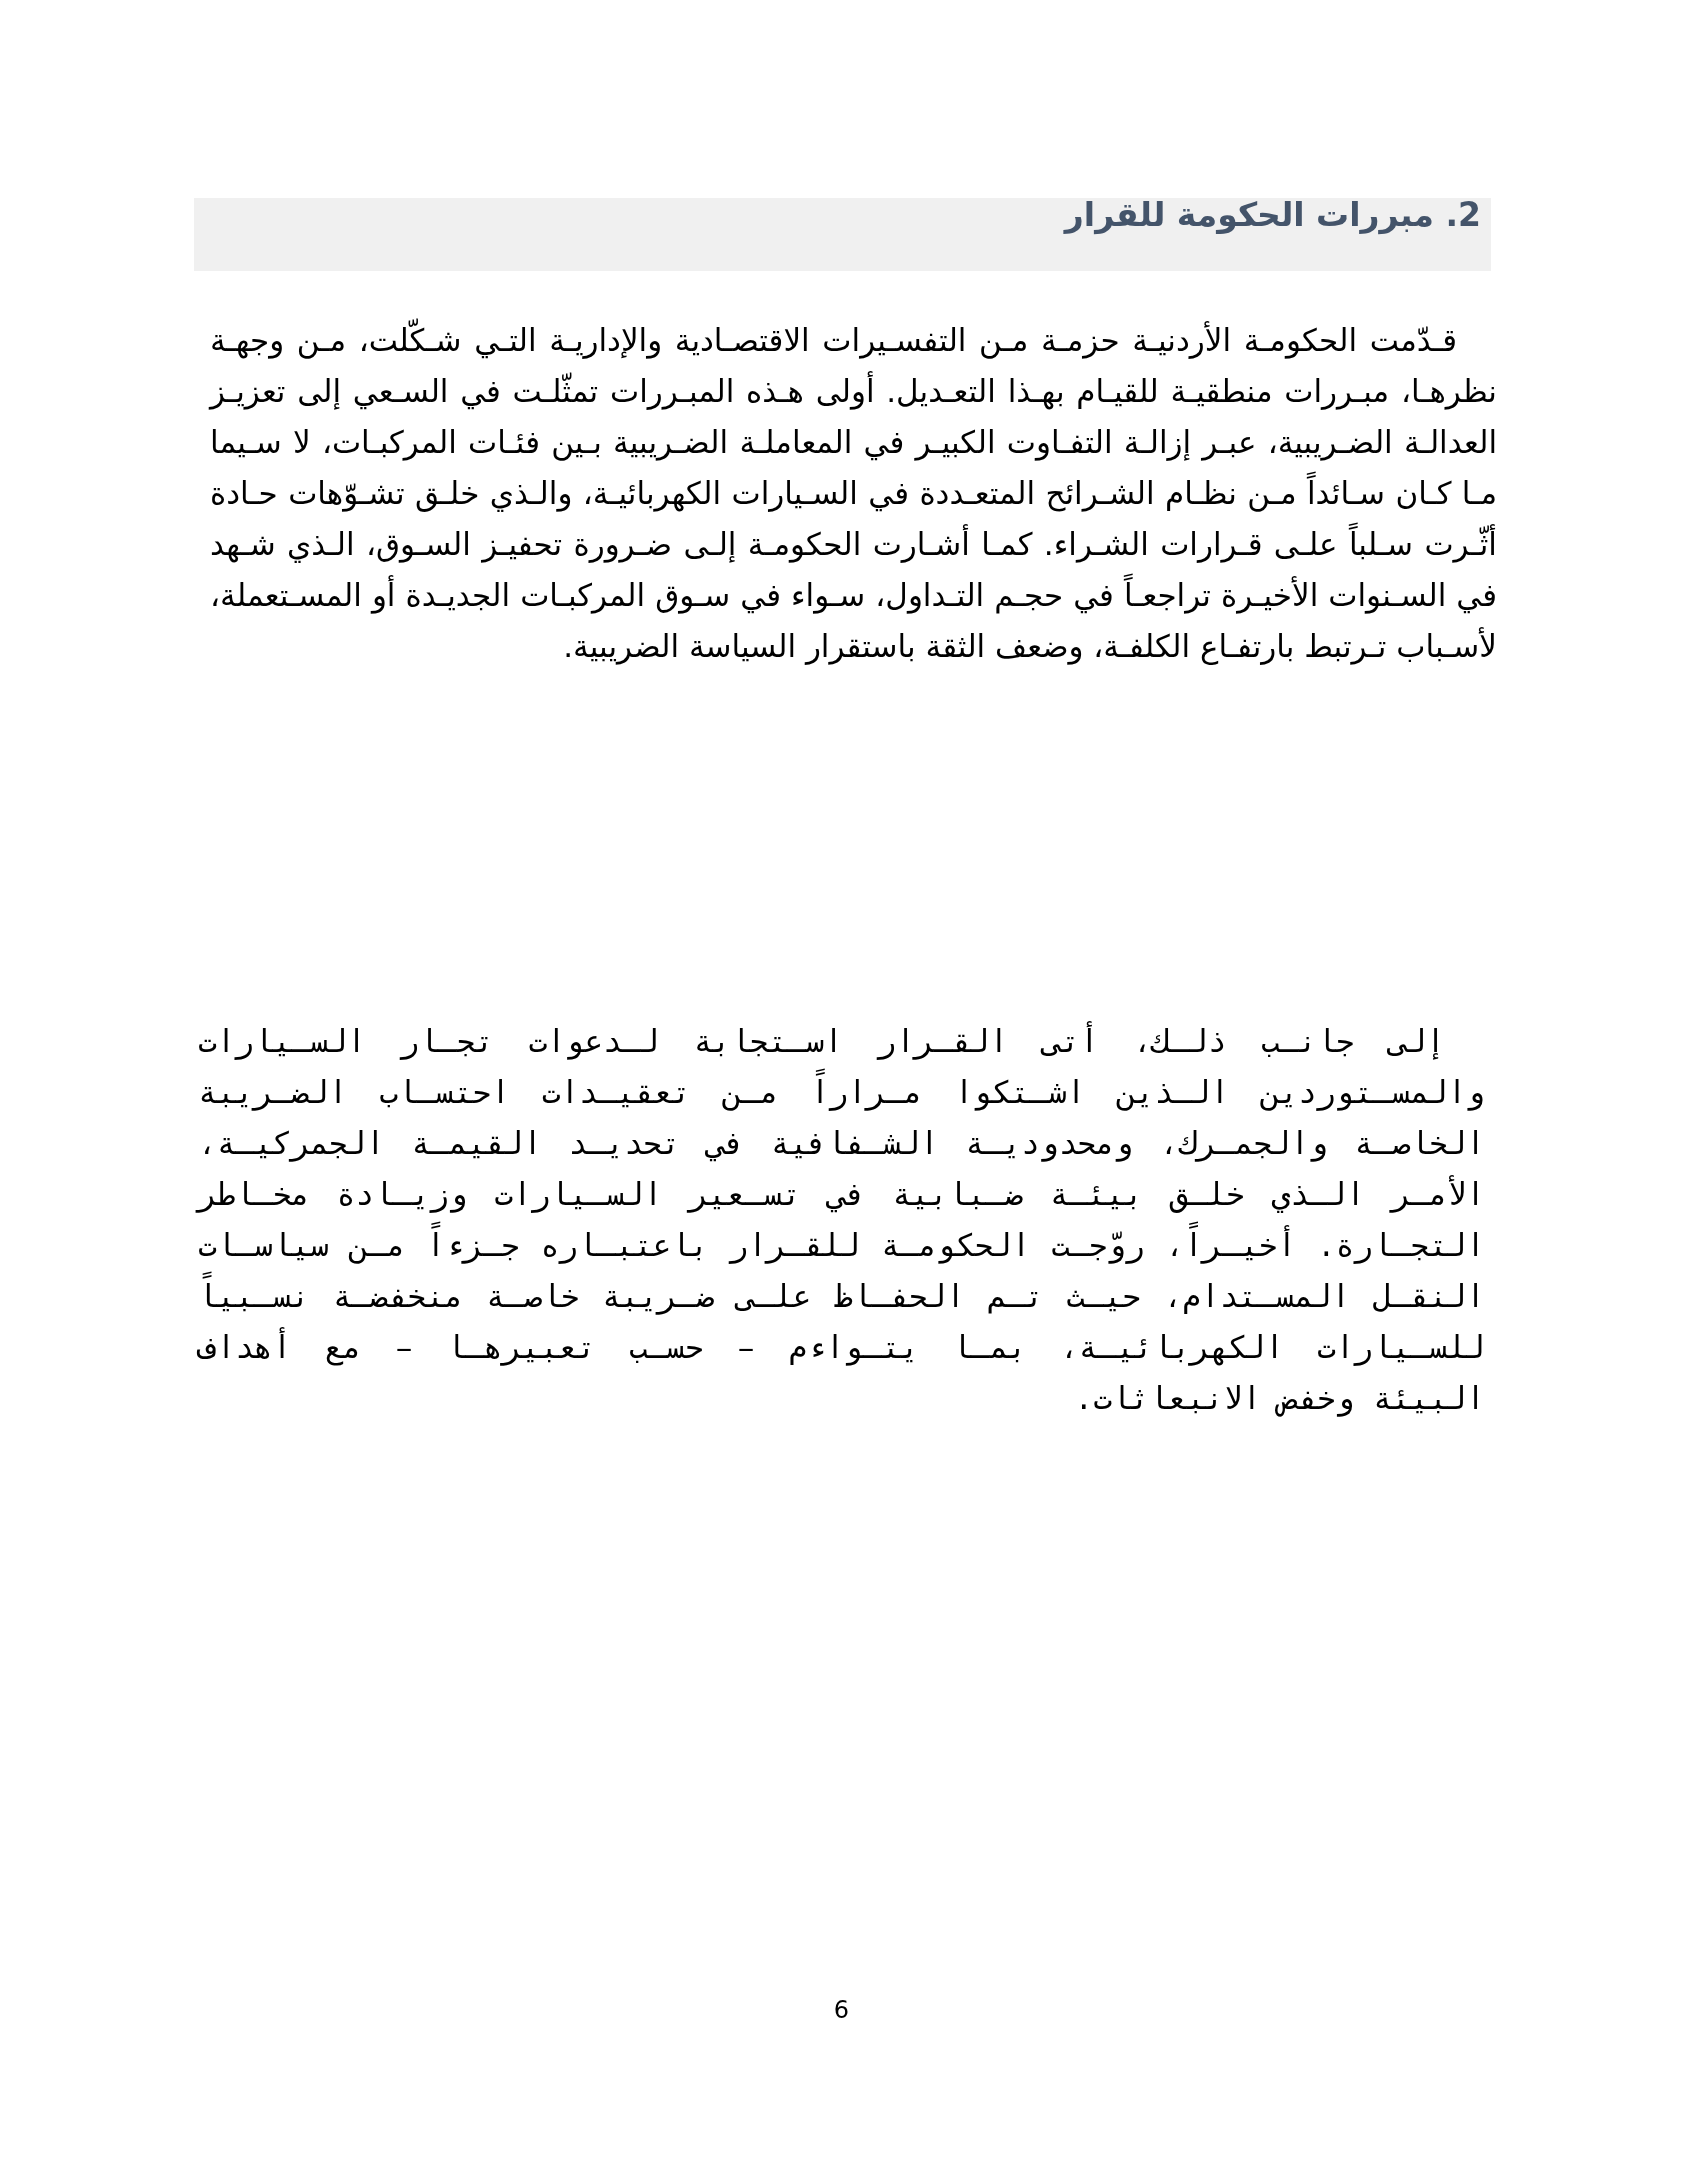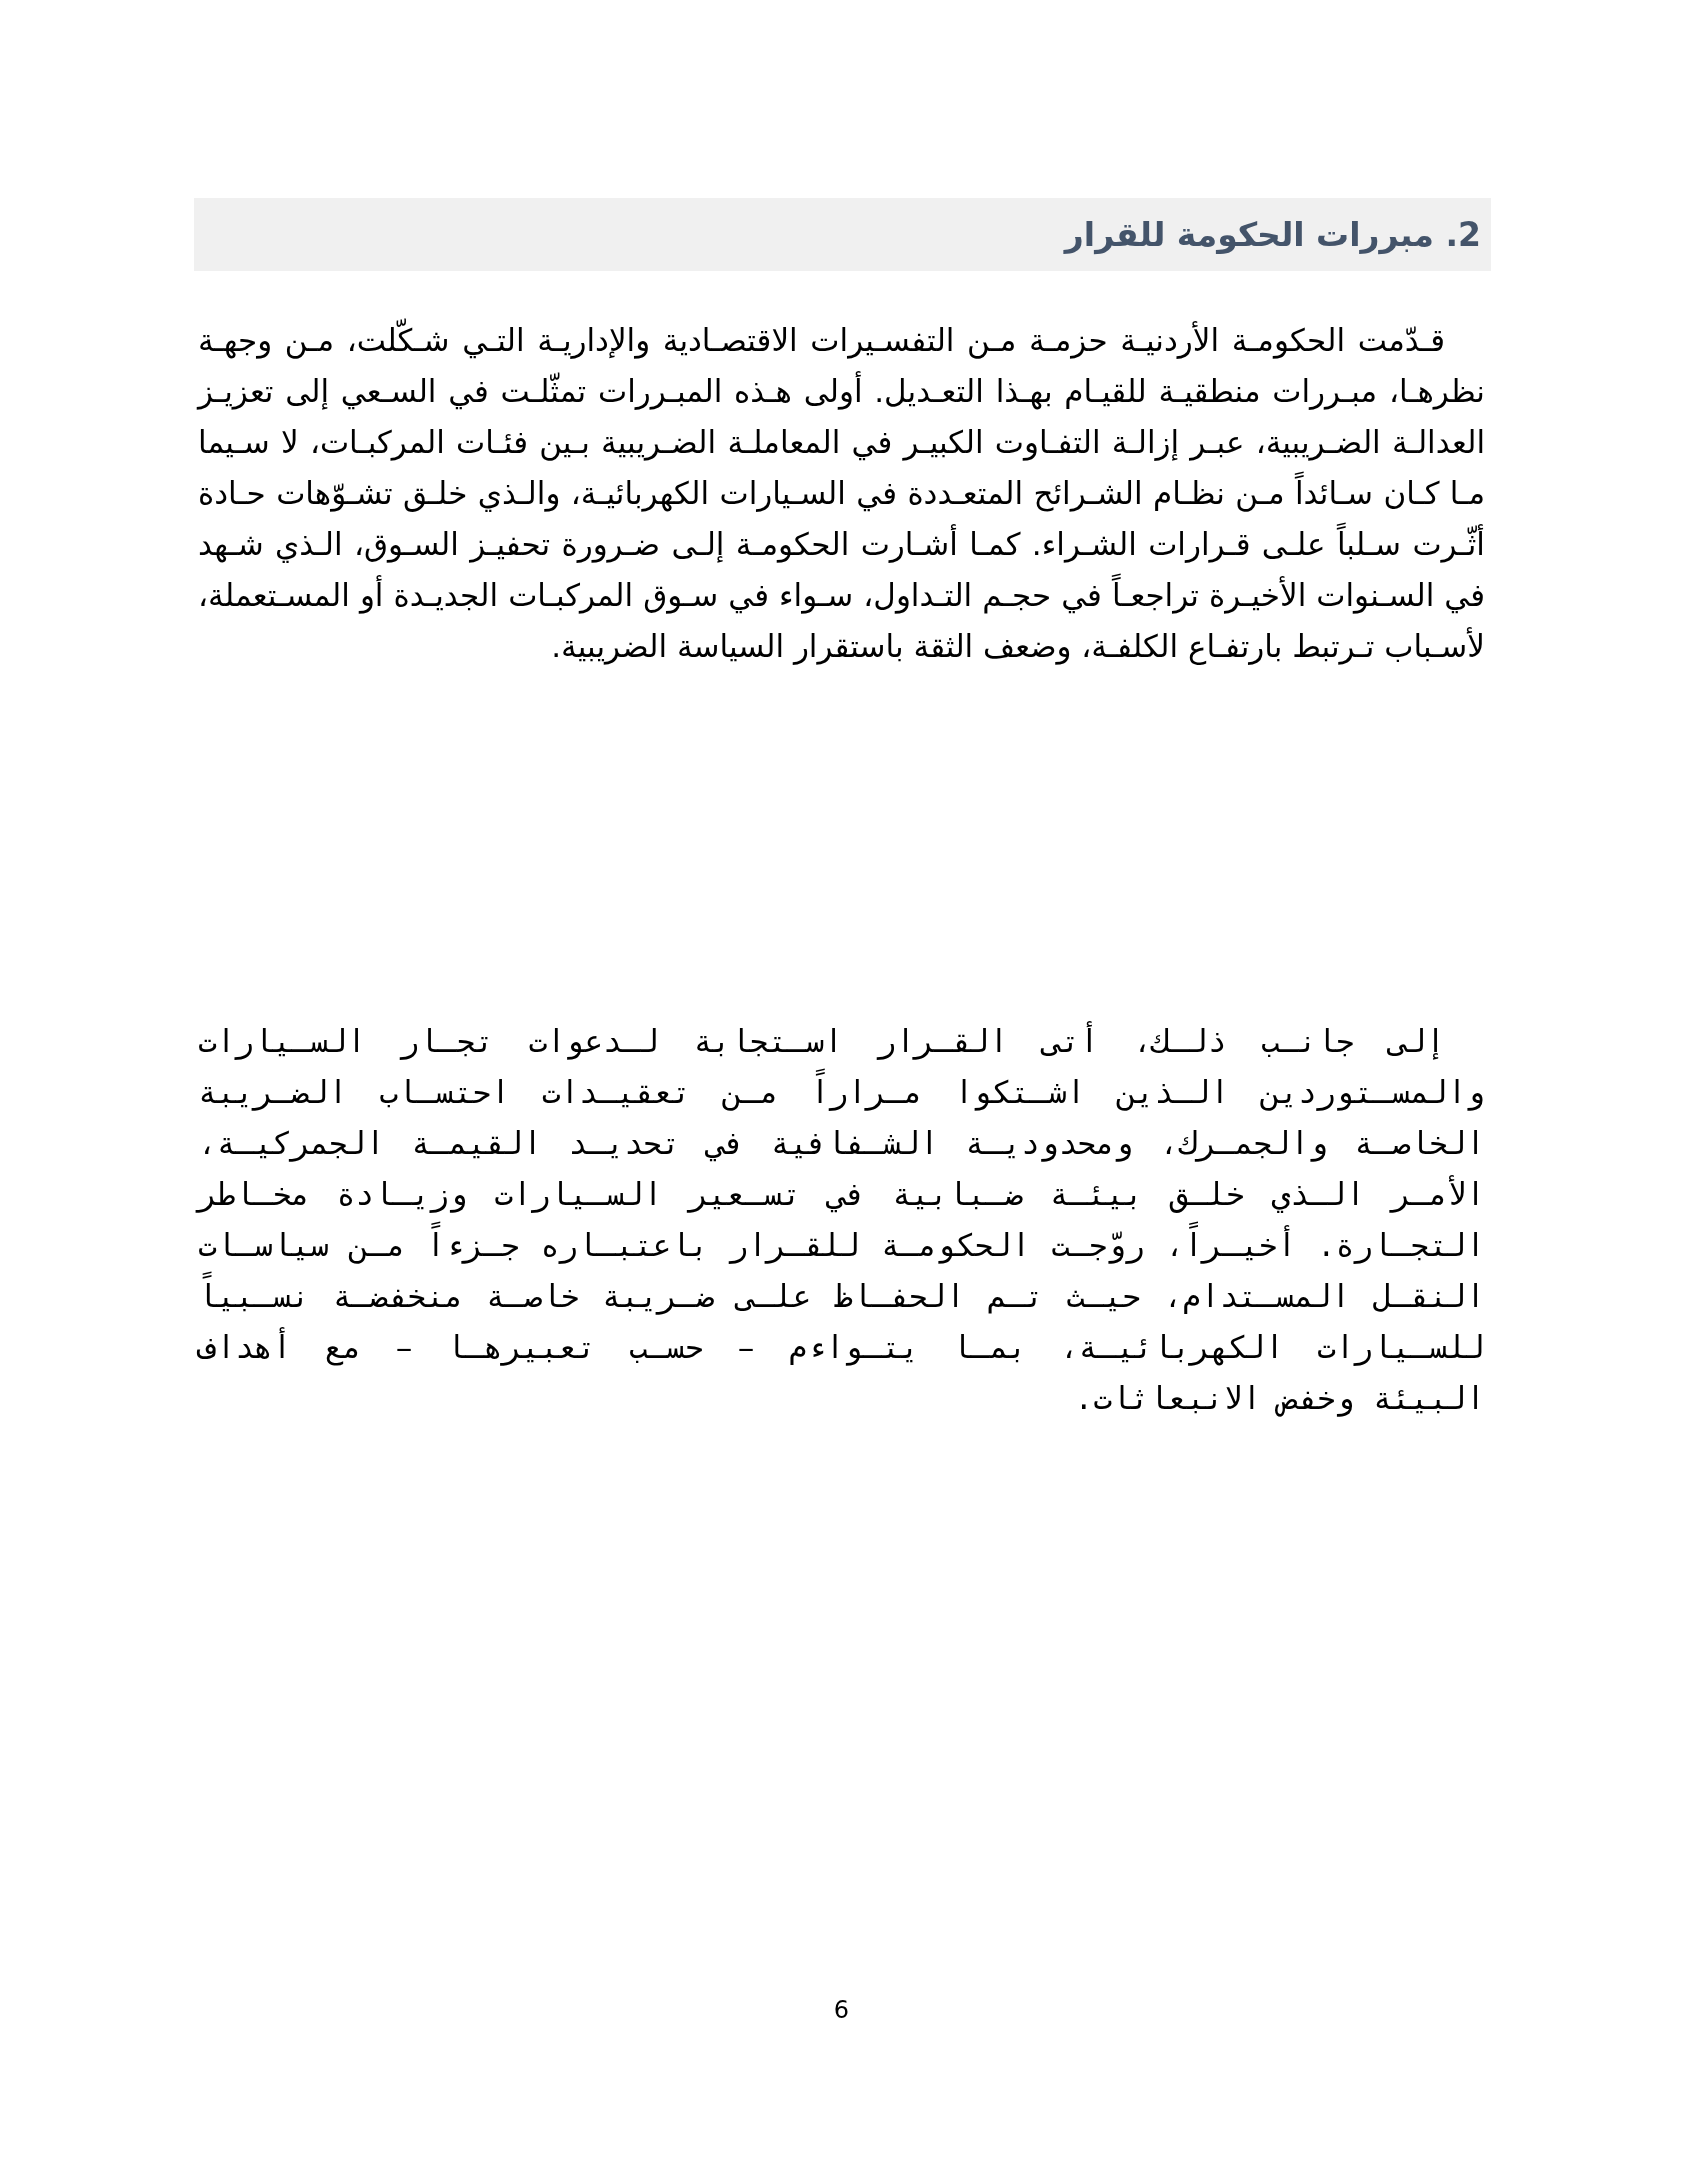--- a/index.html
+++ b/index.html
@@ -25,42 +25,42 @@
       position: absolute;
       left: 194px;
       top: 198px;
       width: 1297px;
       height: 73px;
       background: #f0f0f0;
       box-sizing: border-box;
       padding: 0 10px 0 10px;
       direction: rtl;
       display: flex;
-      align-items: center;
+      align-items: flex-start;
     }
     .section-heading h2 {
       margin: 0;
       font-size: 33px;
       font-weight: bold;
       color: #44546a;
       line-height: 1;
     }
     .body-text {
       position: absolute;
       left: 198px;
       width: 1287px;
       direction: rtl;
       text-align: justify;
       text-align-last: right;
       font-size: 31px;
       line-height: 51px;
       margin: 0;
       text-indent: 40px;
     }
-    #para-1 { top: 315px; }
+    #para-1 { top: 315px; margin-left: 12px; }
     #para-2 { top: 1018px; font-family: Liberation Mono, monospace; }
     .page-number {
       position: absolute;
       left: 0;
       width: 1683px;
       top: 1996px;
       text-align: center;
       font-size: 24px;
       font-family: "DejaVu Sans", sans-serif;
       color: #000;

